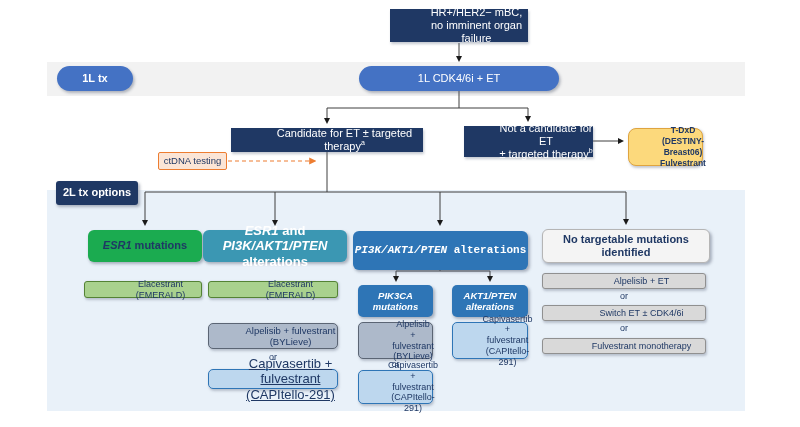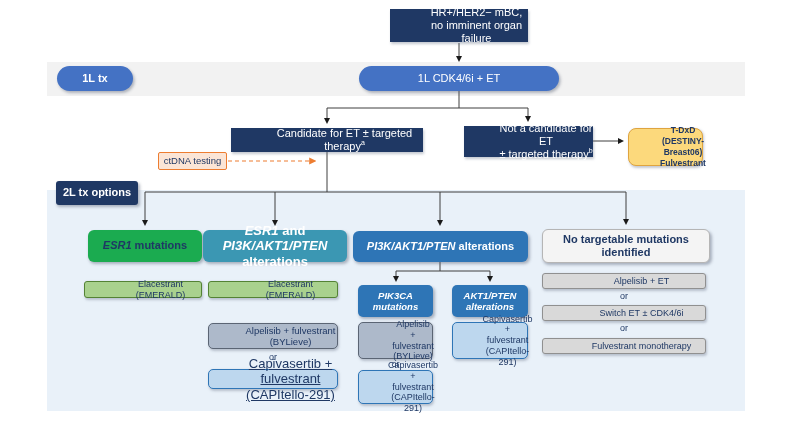--- a/index.html
+++ b/index.html
@@ -121,21 +121,21 @@
     <span>Alpelisib + fulvestrant (BYLieve)</span>
   </div>
   <div class="or" style="left:208px;top:352px;width:130px;">
     <span>or</span>
   </div>
   <div class="node opt-blue shadow-sm" style="left:208px;top:369px;width:130px;height:20px;font-size:13px;text-decoration:underline;">
     <span>Capivasertib + fulvestrant</span>
     <span>(CAPItello-291)</span>
   </div>
 
-  <div class="node hdr-blue shadow" style="left:353px;top:231px;width:175px;height:31px;">
+  <div class="node hdr-blue shadow" style="left:353px;top:231px;width:175px;height:39px;font-family:Liberation Mono, monospace;">
     <span><span class="it">PI3K/AKT1/PTEN</span><span> alterations</span></span>
   </div>
   <div class="node subhdr shadow" style="left:358px;top:285px;width:75px;height:32px;">
     <span>PIK3CA</span>
     <span>mutations</span>
   </div>
   <div class="node subhdr shadow" style="left:452px;top:285px;width:76px;height:32px;">
     <span>AKT1/PTEN</span>
     <span>alterations</span>
   </div>

